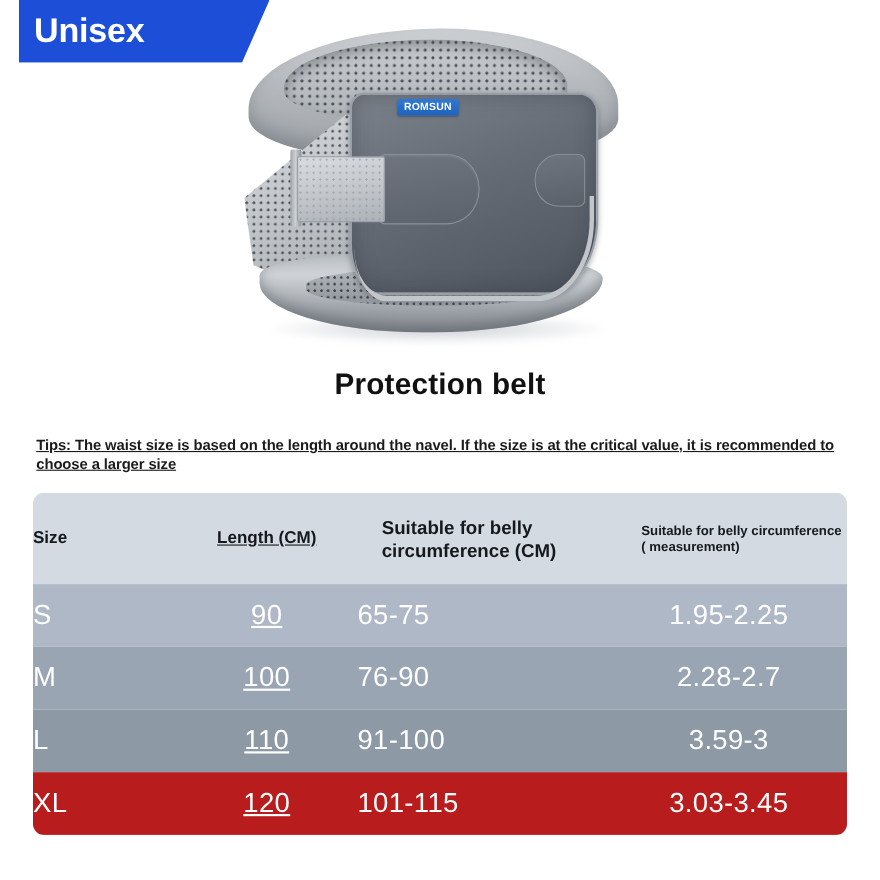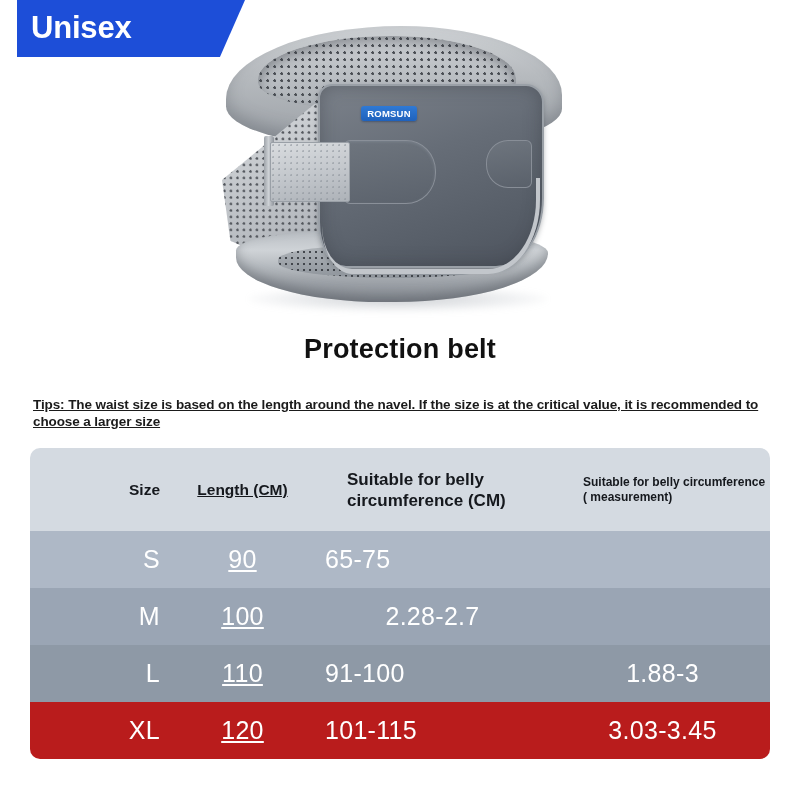--- a/index.html
+++ b/index.html
@@ -157,21 +157,20 @@
     left: 143px;
     top: 72px;
     width: 56px;
     height: 15px;
     background: linear-gradient(180deg, #2f79d4 0%, #1f62bd 100%);
     border-radius: 3px;
     box-shadow: 0 1px 2px rgba(20,40,80,0.4);
     display: flex;
     align-items: center;
     justify-content: center;
-    margin-top: 16px;
   }
   .logo-text {
     color: #ffffff;
     font-size: 9.5px;
     font-weight: bold;
     letter-spacing: 0.2px;
     line-height: 1;
   }
 
   
@@ -261,21 +260,21 @@
     align-items: center;
     box-sizing: border-box;
   }
   .header-row {
     height: 83px;
     background: #d4dae1;
   }
   .data-row {
     height: 57px;
   }
-  .c1 { width: 130px; text-align: right; }
+  .c1 { width: 130px; text-align: left; }
   .c2 { width: 165px; text-align: center; text-decoration: underline; }
   .c3 { width: 230px; text-align: center; }
   .c4 { width: 215px; text-align: center; }
 
   .header-row .c1,
   .header-row .c2 {
     font-size: 15.5px;
     font-weight: bold;
     color: #15181d;
   }
@@ -347,33 +346,35 @@
     <div class="c1">Size</div>
     <div class="c2">Length (CM)</div>
     <div class="c3">Suitable for belly circumference (CM)</div>
     <div class="c4">Suitable for belly circumference ( measurement)</div>
   </div>
 
   <div class="row data-row" style="background: rgb(174, 184, 198);">
     <div class="c1">S</div>
     <div class="c2">90</div>
     <div class="c3">65-75</div>
+    <div class="c4">1.95-2.25</div>
   </div>
 
   <div class="row data-row" style="background: rgb(154, 165, 180);">
     <div class="c1">M</div>
     <div class="c2">100</div>
+    <div class="c3">76-90</div>
     <div class="c4">2.28-2.7</div>
   </div>
 
   <div class="row data-row" style="background: rgb(142, 153, 166);">
     <div class="c1">L</div>
     <div class="c2">110</div>
     <div class="c3">91-100</div>
-    <div class="c4">1.88-3</div>
+    <div class="c4">3.59-3</div>
   </div>
 
   <div class="row data-row" style="background: #b91c1c;">
     <div class="c1">XL</div>
     <div class="c2">120</div>
     <div class="c3">101-115</div>
     <div class="c4">3.03-3.45</div>
   </div>
 
 </div>

